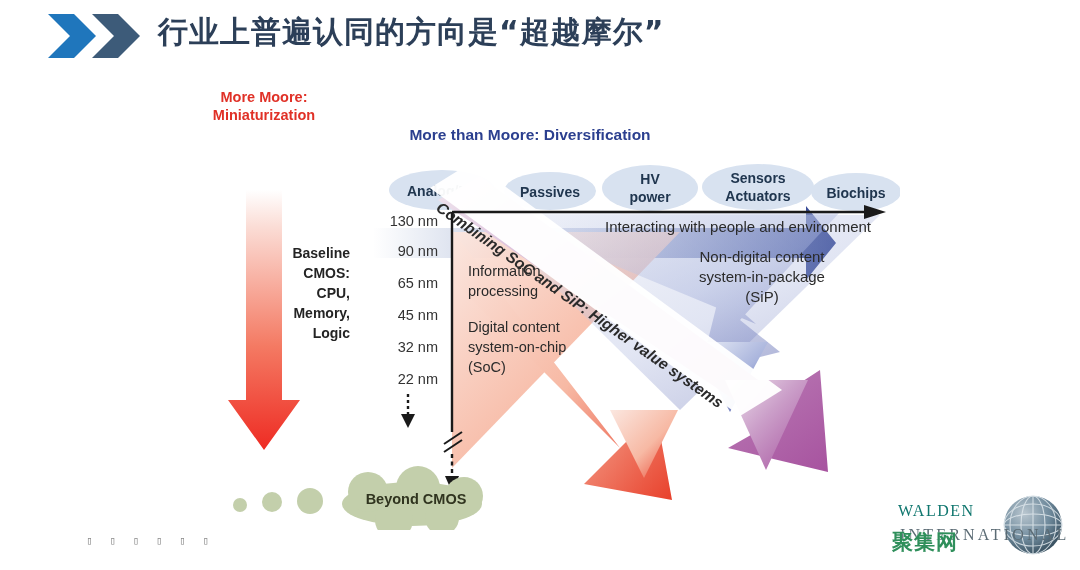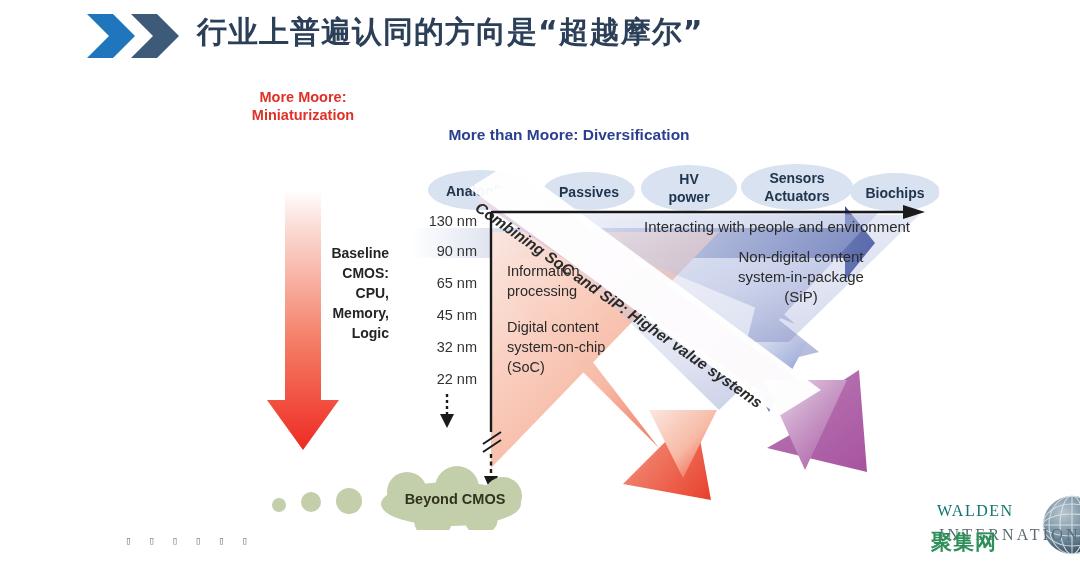--- a/index.html
+++ b/index.html
@@ -3,21 +3,21 @@
 <meta charset="utf-8">
 <style>
   html,body{margin:0;padding:0;}
   body{
     width:1080px;height:570px;
     background:#ffffff;
     font-family:"Liberation Sans","DejaVu Sans",sans-serif;
     overflow:hidden;
     position:relative;
   }
-  .slide{position:absolute;inset:0;background:#fff;margin-left:39px;}
+  .slide{position:absolute;inset:0;background:#fff;}
 
   
   .header{position:absolute;left:0;top:0;width:1080px;height:76px;}
   .chevrons{position:absolute;left:46px;top:12px;width:96px;height:48px;}
   .title{
     position:absolute;left:158px;top:12px;
     font-size:30px;font-weight:bold;color:#2c3f58;
     letter-spacing:1px;white-space:nowrap;
     font-family:"DejaVu Sans","Liberation Sans",sans-serif;
   }

